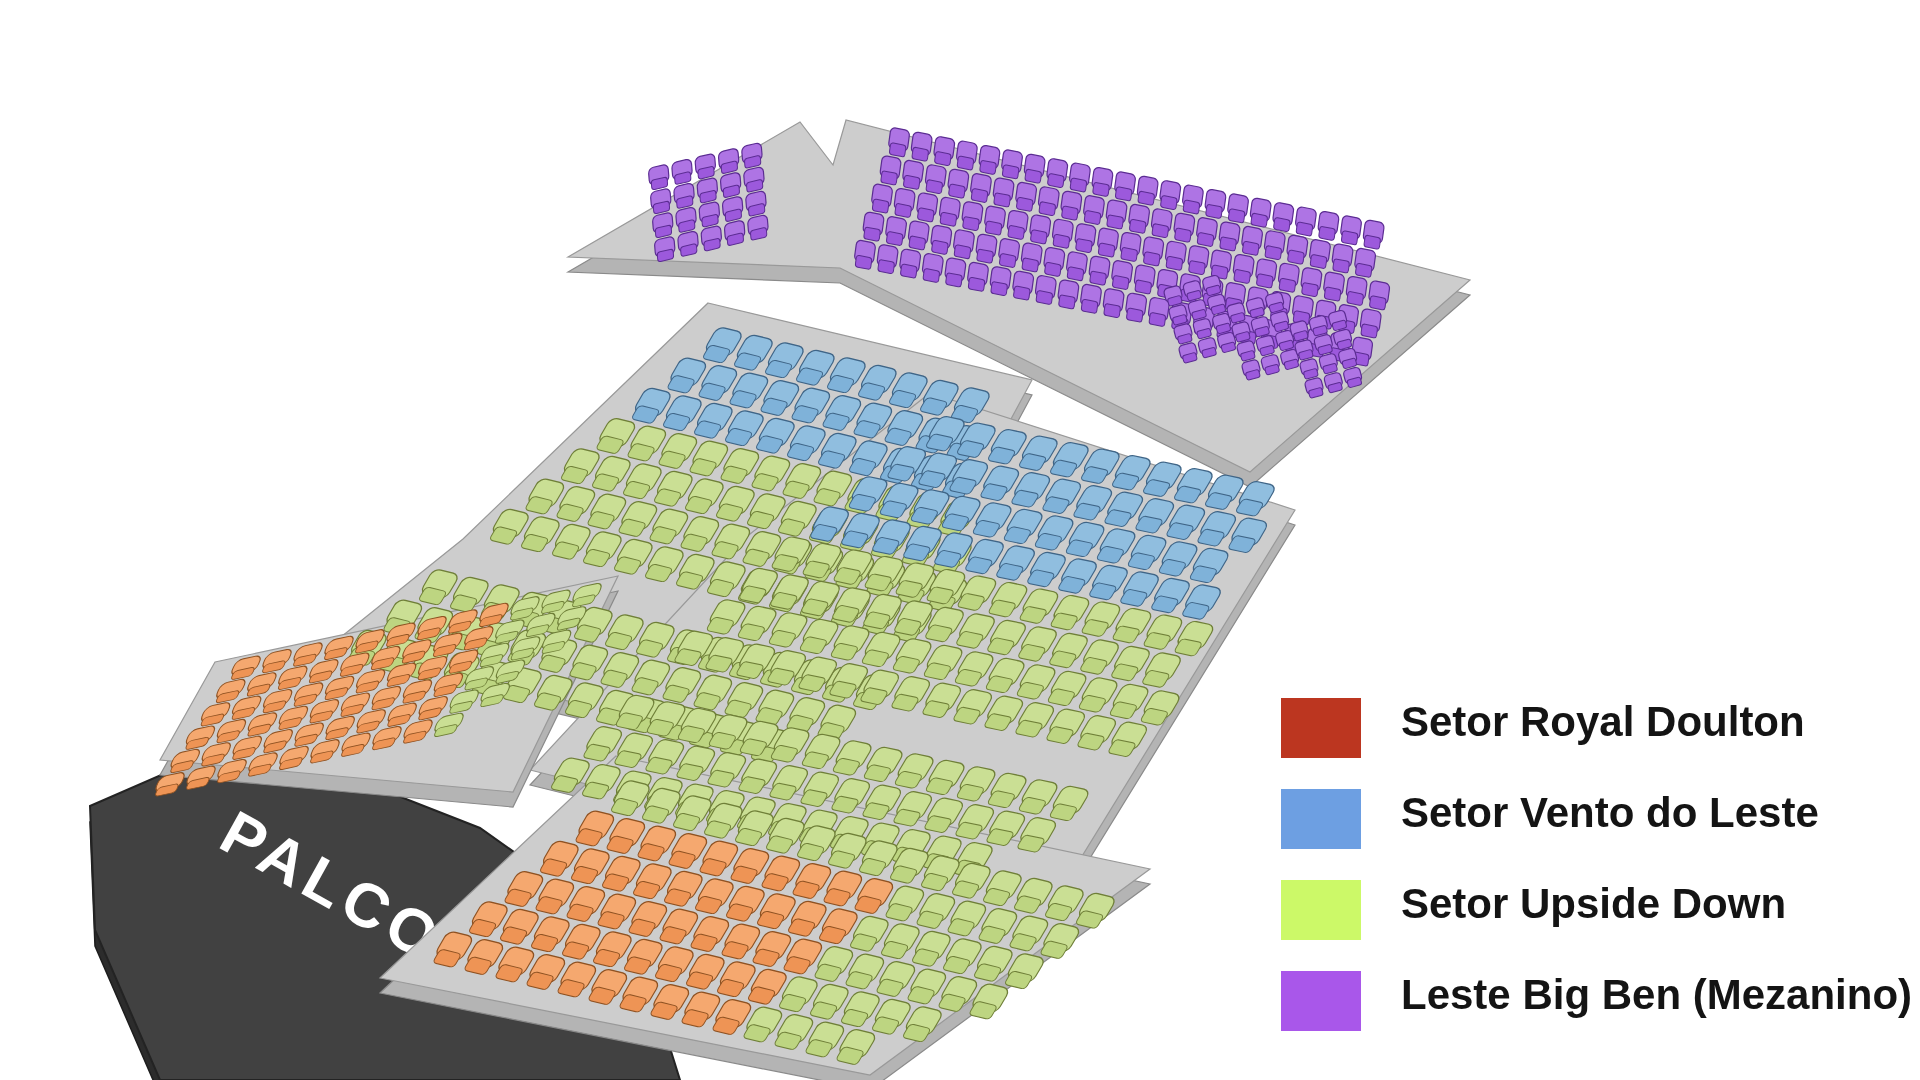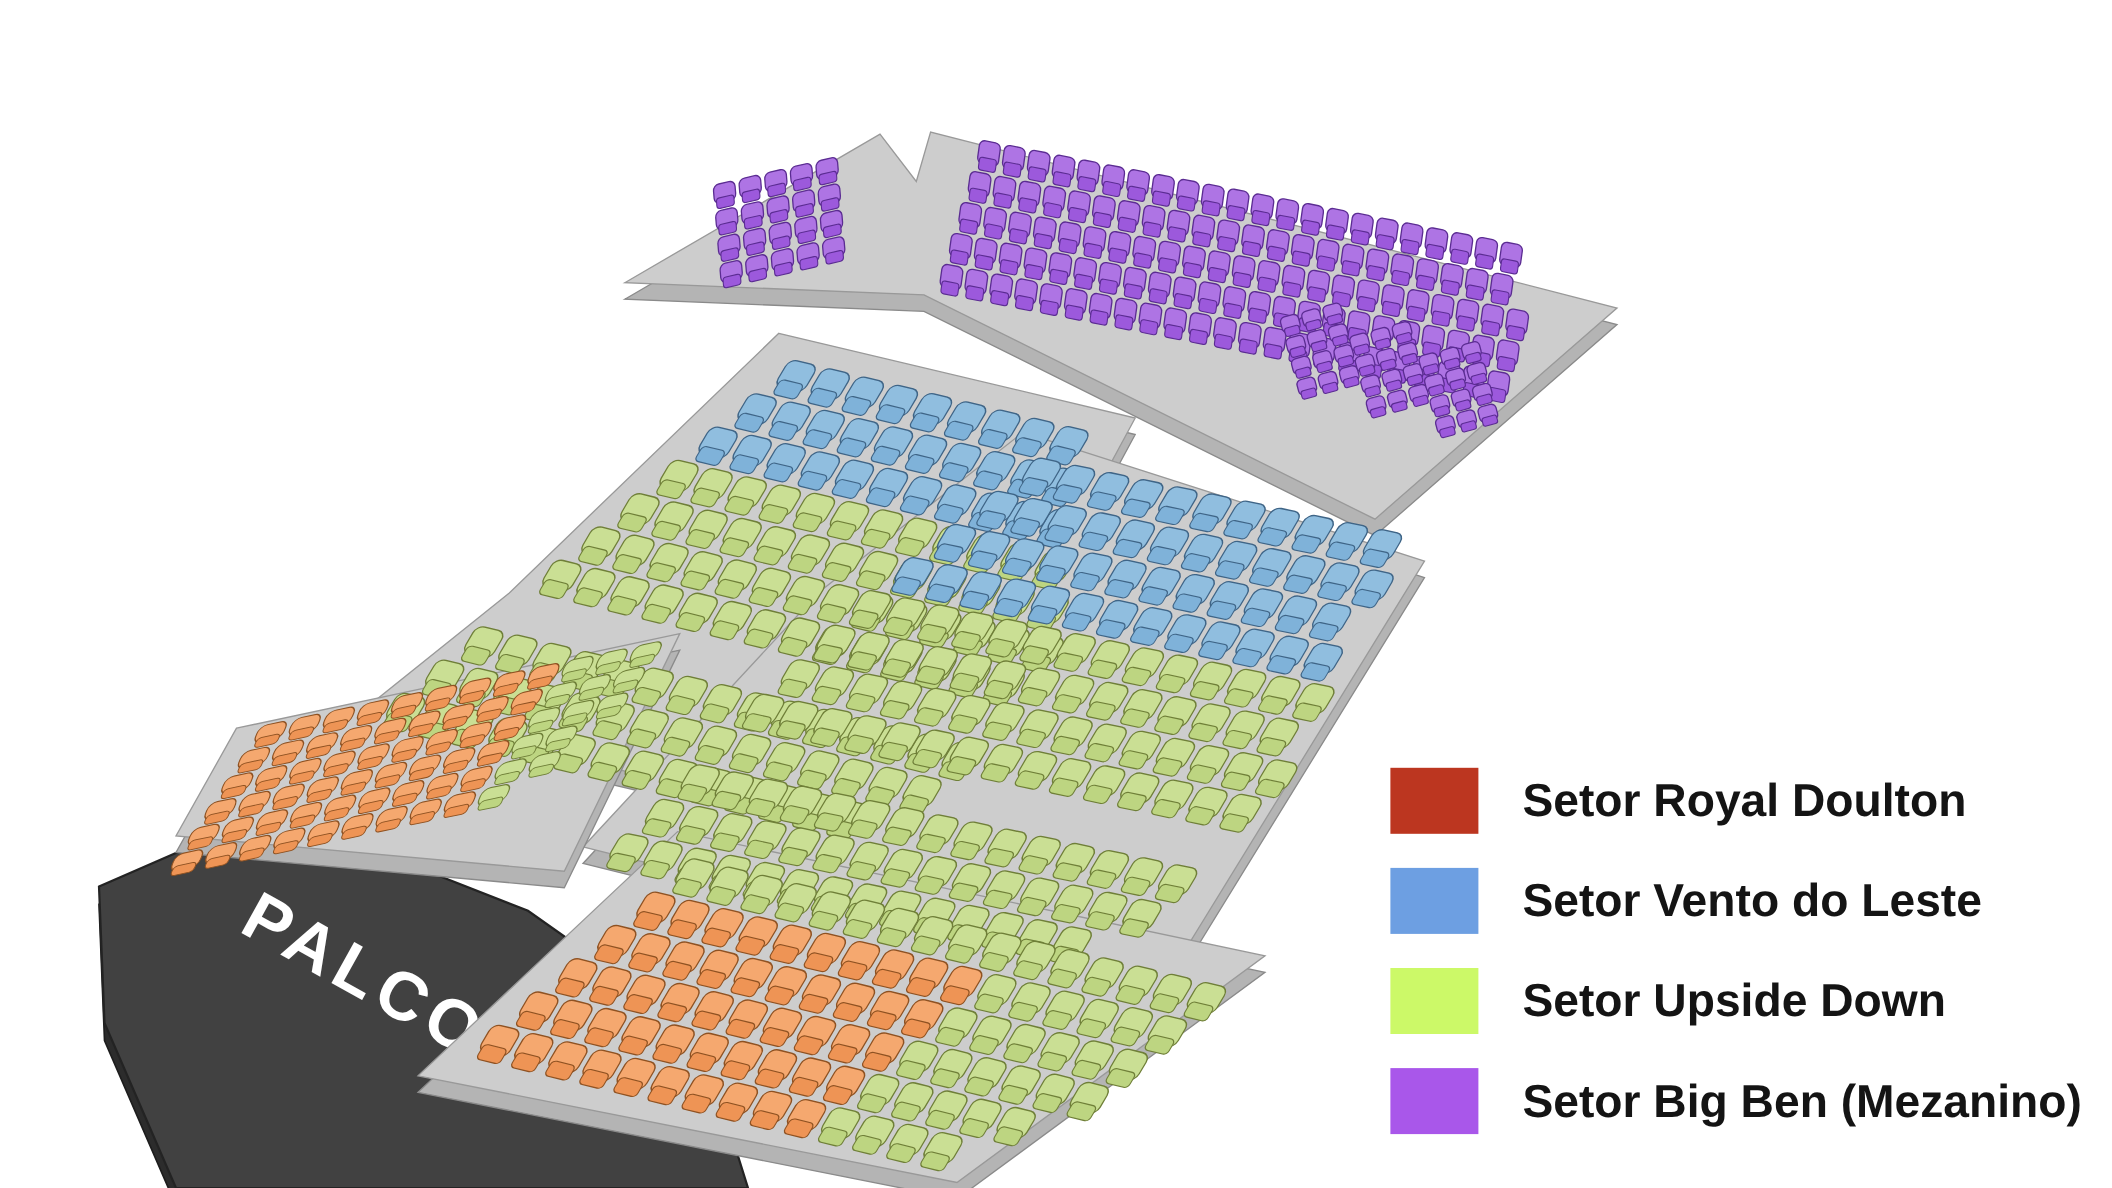--- a/index.html
+++ b/index.html
@@ -1,20 +1,20 @@
 <!DOCTYPE html>
 <html><head>
 <meta charset="utf-8">
 <style>
   html,body{margin:0;padding:0;background:#ffffff;}
   body{width:1920px;height:1080px;position:relative;overflow:hidden;
        font-family:"Liberation Sans",sans-serif;}
   #venue-svg{position:absolute;left:0;top:0;}
   .legend{position:absolute;left:1264px;top:698px;}
-  .legend-item{display:flex;align-items:center;height:60px;margin-bottom:31px;}
+  .legend-item{display:flex;align-items:flex-start;height:60px;margin-bottom:31px;margin-left:17px;}
   .legend-swatch{width:80px;height:60px;margin-right:40px;flex:0 0 auto;}
   .legend-label{font-weight:700;font-size:42px;color:#141414;white-space:nowrap;
                 font-family:"Liberation Sans",sans-serif;}
 </style>
 </head>
 <body>
 
 <svg id="venue-svg" width="1920" height="1080" viewBox="0 0 1920 1080">
     <polygon points="90,822 230,761 360,797 480,844 575,911 655,1016 680,1096 160,1096 95,946" fill="#2c2c2c" stroke="#1d1d1d" stroke-width="1.5"></polygon>
     <polygon points="90,806 230,745 360,781 480,828 575,895 655,1000 680,1080 160,1080 95,930" fill="#414141" stroke="#232323" stroke-width="2"></polygon>
@@ -2485,15 +2485,15 @@
     <div class="legend-item">
       <div class="legend-swatch" style="background: rgb(109, 159, 226);"></div>
       <span class="legend-label">Setor Vento do Leste</span>
     </div>
     <div class="legend-item">
       <div class="legend-swatch" style="background: rgb(204, 249, 104);"></div>
       <span class="legend-label">Setor Upside Down</span>
     </div>
     <div class="legend-item">
       <div class="legend-swatch" style="background: rgb(169, 87, 234);"></div>
-      <span class="legend-label">Setor Big Ben (Mezanino)</span>
+      <span class="legend-label">Leste Big Ben (Mezanino)</span>
     </div>
   </div>
 
 </body></html>

